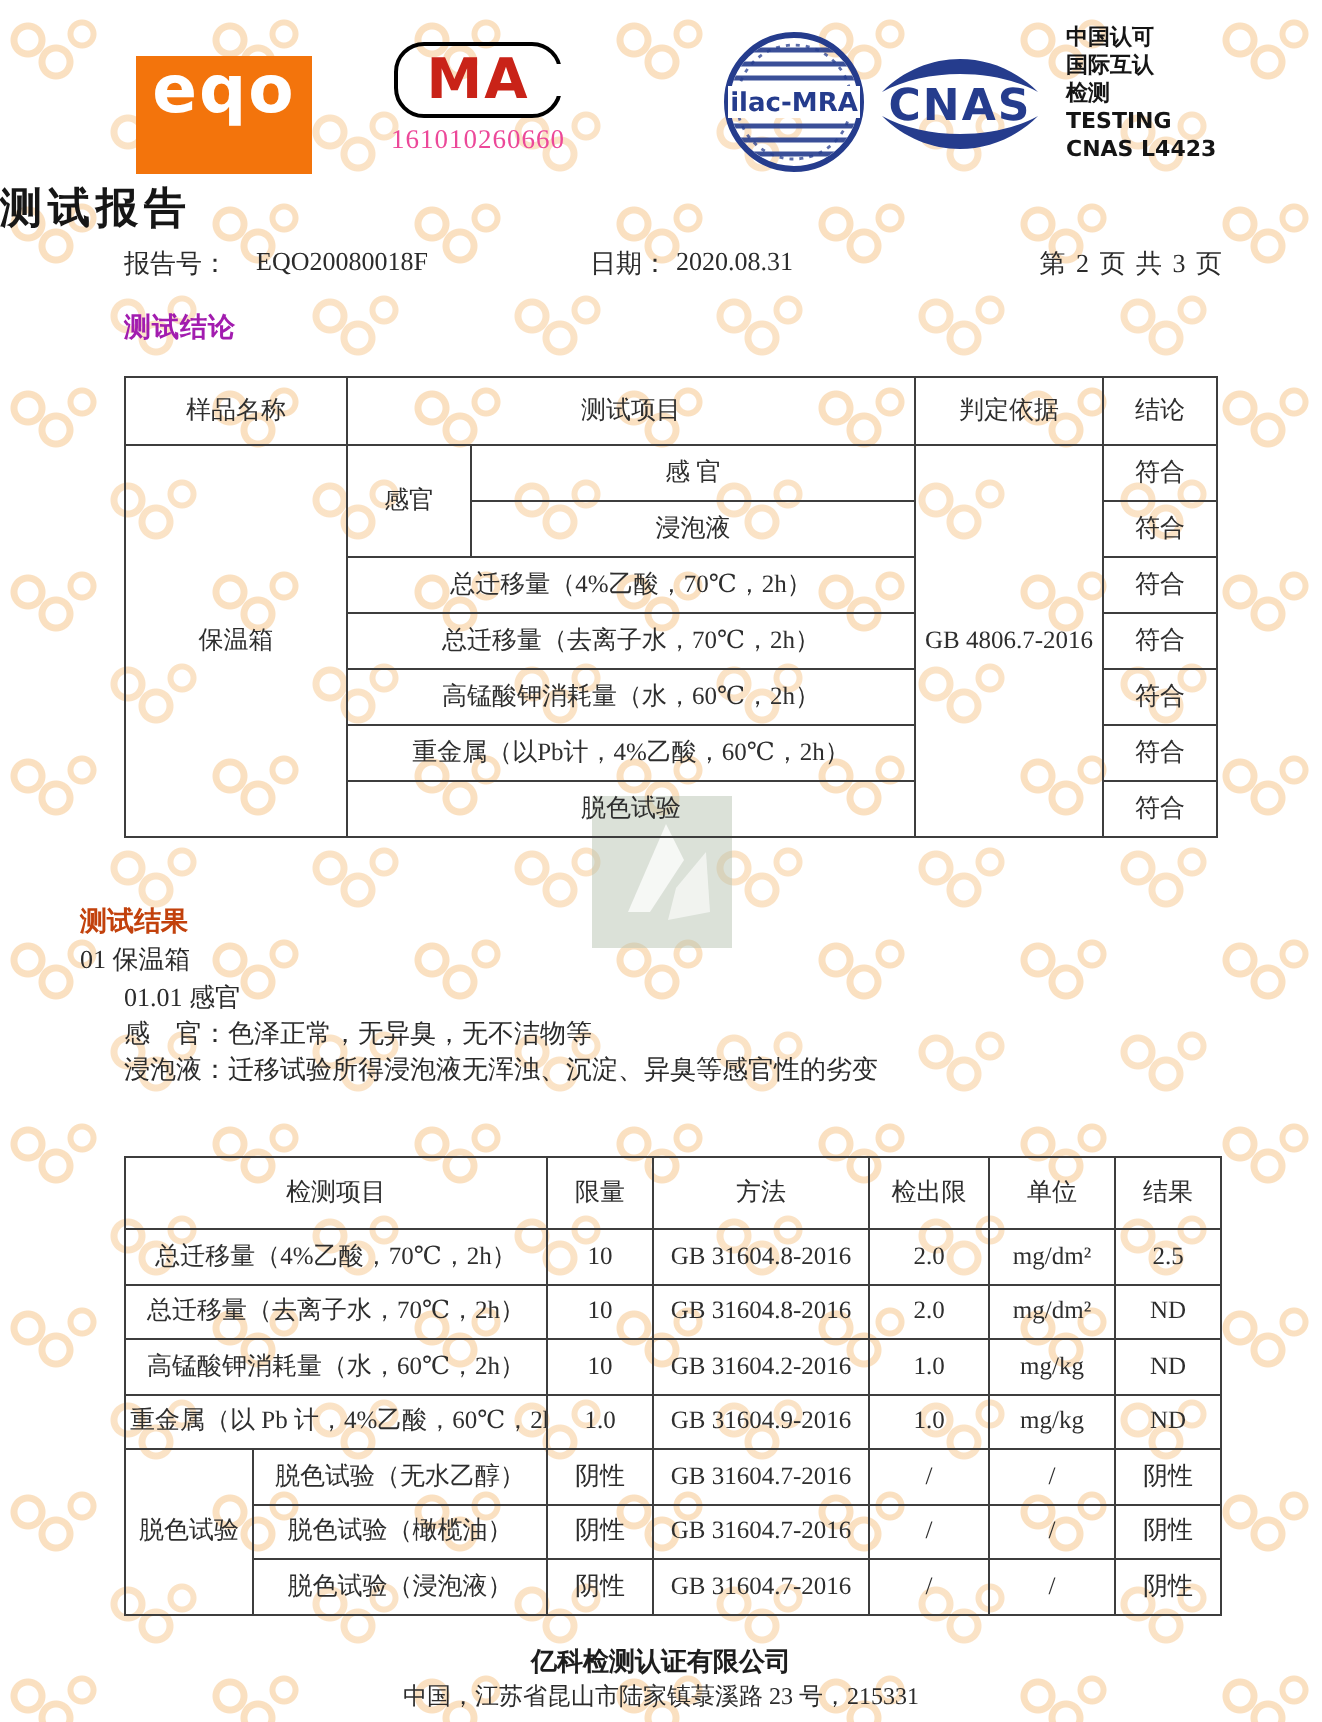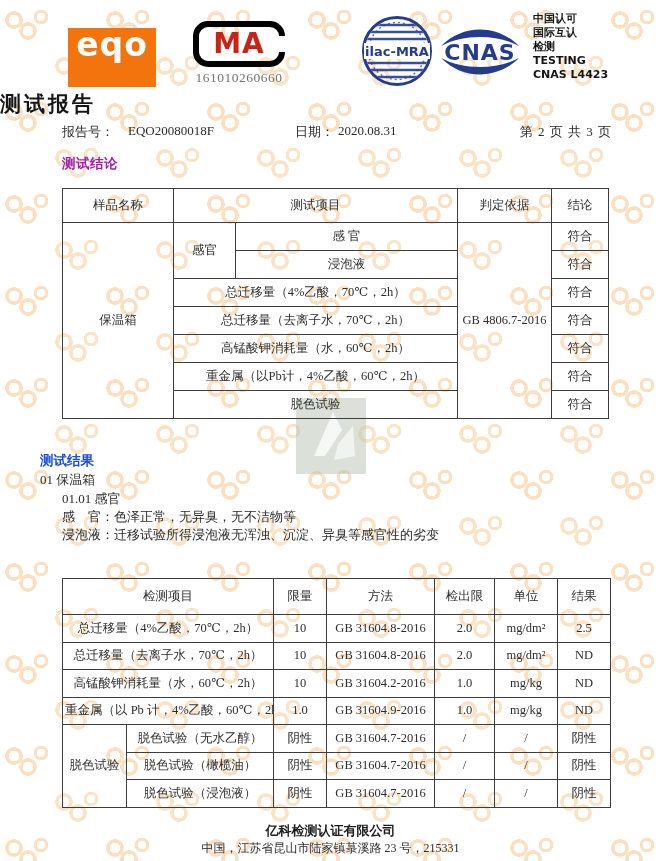--- a/index.html
+++ b/index.html
@@ -32,32 +32,32 @@
     position:absolute;left:68px;top:28px;width:88px;height:59px;
     background:#f3740c;display:flex;align-items:flex-start;justify-content:center;
   }
   .logo-eqo span{
     color:#fff;font-family:"DejaVu Sans","Liberation Sans",sans-serif;
     font-weight:bold;font-size:33px;line-height:1;letter-spacing:1px;
   }
   .logo-cma{position:absolute;left:187px;top:21px;width:104px;text-align:center;}
   .cma-box{
     width:80px;height:34px;margin:0 auto;position:relative;
-    border:6px solid #000000;border-radius:15px;
+    border:2px solid #000000;border-radius:15px;
     display:flex;align-items:center;justify-content:center;
   }
   .cma-box::after{ 
     content:'';position:absolute;top:50%;right:-8px;transform:translateY(-50%);
     width:9px;height:16px;background:#fff;
   }
   .cma-ma{
     color:#c92318;font-family:"DejaVu Sans","Liberation Sans",sans-serif;
     font-weight:bold;font-size:28px;line-height:1;letter-spacing:1px;
   }
-  .cma-number{color:#737373;font-size:13.5px;margin-top:3px;letter-spacing:.5px;}
+  .cma-number{color:#ec4899;font-size:13.5px;margin-top:3px;letter-spacing:.5px;}
   .logo-ilac{position:absolute;left:359px;top:13px;}
   .logo-cnas{position:absolute;left:436px;top:23px;}
   .cert-text{
     position:absolute;left:533px;top:12px;
     font-family:"DejaVu Sans","Liberation Sans",sans-serif;
     font-weight:bold;font-size:11px;line-height:14px;color:#151515;
   }
 
   .title{
     position:absolute;left:0;top:90px;width:100%;text-align:left;
@@ -84,21 +84,21 @@
   }
   table.t1{left:62px;top:188px;width:546px;}
   table.t1 tr.head td{height:33px;}
   table.t1 tr.body td{height:27px;}
   table.t2{left:62px;top:578px;width:548px;}
   table.t2 tr.head td{height:35px;}
   table.t2 tr.body td{height:26.5px;}
 
   
   .results-block{position:absolute;left:40px;top:452px;font-size:13px;line-height:18.3px;color:#2b2b2b;}
-  .results-block .rheading{font-weight:bold;font-size:13.5px;color:#1d4ed8;margin-bottom:1px;}
+  .results-block .rheading{font-weight:bold;font-size:13.5px;color:#c2410c;margin-bottom:1px;}
   .results-block .indent{padding-left:22px;}
 
   
   .footer-company{
     position:absolute;left:0;top:822px;width:100%;text-align:center;
     font-weight:bold;font-size:13px;color:#1d1d1d;
   }
   .footer-address{
     position:absolute;left:0;top:840px;width:100%;text-align:center;
     font-size:12px;color:#2b2b2b;

